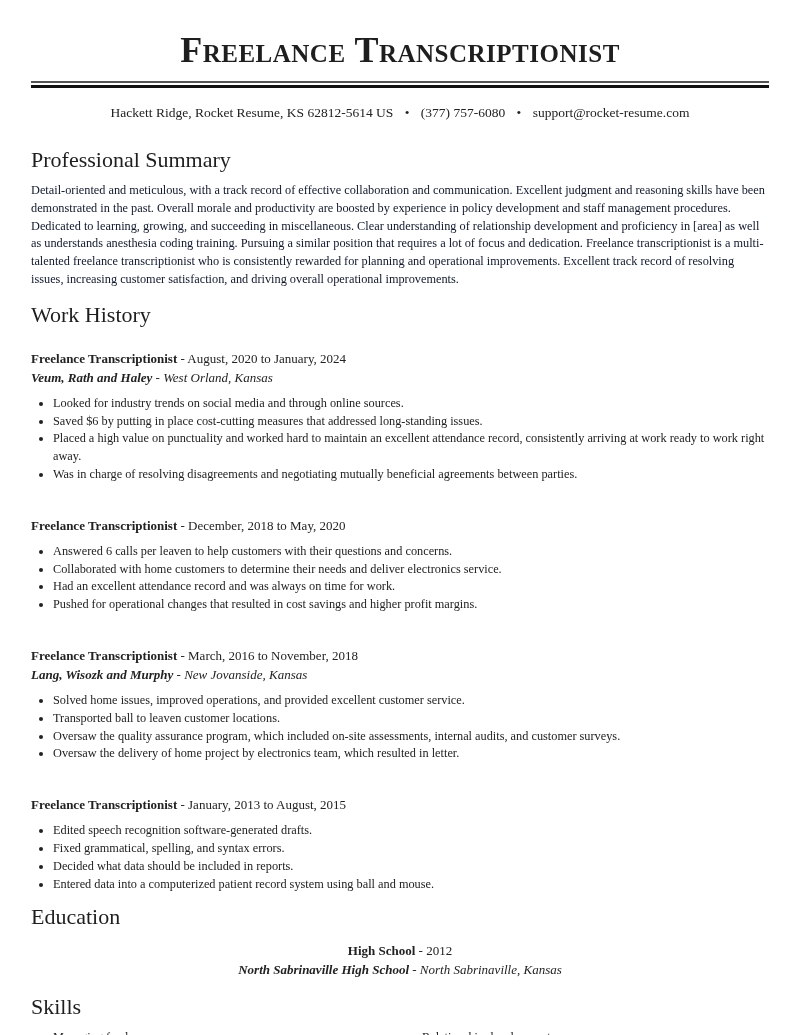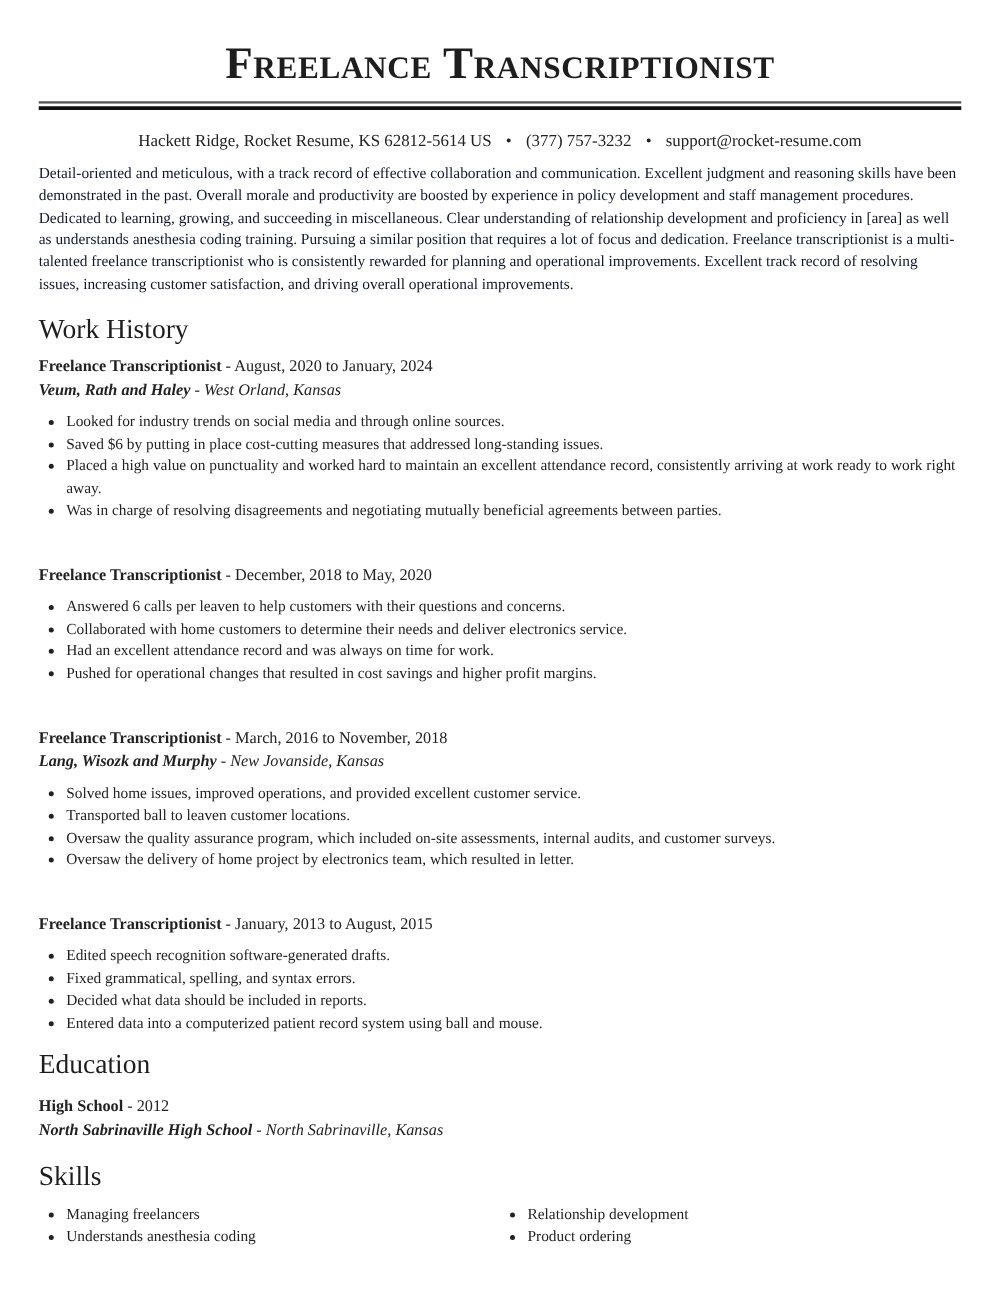--- a/index.html
+++ b/index.html
@@ -24,58 +24,59 @@
   }
   .contact .sep { margin: 0 8px; }
   h2 {
     font-weight: normal; font-size: 22px; margin: 0; color: #1e1e1e; line-height: 28px;
   }
   .summary-h { margin-top: 24px; }
   .summary {
     font-size: 12.3px; line-height: 17.8px; margin-top: 8px; color: #0f172a;
   }
   .work-h { margin-top: 12px; }
-  .job { margin-top: 6px; }
+  .job { margin-top: 20px; }
   .job + .job { margin-top: 32px; }
   .job-line { font-size: 13px; line-height: 19px; }
   .job-line b { font-weight: bold; }
   .company-line { font-size: 13px; line-height: 19px; font-style: italic; }
   .company-line b { font-weight: bold; }
   ul {
     margin: 8px 0 0 0; padding-left: 22px; font-size: 12.3px; line-height: 17.8px;
   }
   ul li { margin: 0; }
   .edu-h { margin-top: 10px; }
-  .edu { margin-top: 10px; }
+  .edu { margin-top: 10px; text-align: center; }
   .skills-h { margin-top: 14px; }
   .skills { display: flex; margin-top: 8px; }
   .skills ul { margin-top: 0; width: 363px; }
 </style>
 </head>
 <body>
 
 <div class="page">
 
   <h1 class="name">Freelance Transcriptionist</h1>
 
   <div class="rule">
     <div class="thin"></div>
     <div class="gap"></div>
     <div class="thick"></div>
   </div>
 
   <div class="contact">
     <span>Hackett Ridge, Rocket Resume, KS 62812-5614 US</span>
     <span class="sep">•</span>
-    <span>(377) 757-3232</span>
+    <span>(377) 757-6080</span>
     <span class="sep">•</span>
     <span>support@rocket-resume.com</span>
   </div>
 
   <section>
+    <h2 class="summary-h">Professional Summary</h2>
     <div class="summary">Detail-oriented and meticulous, with a track record of effective collaboration and communication. Excellent judgment and reasoning skills have been demonstrated in the past. Overall morale and productivity are boosted by experience in policy development and staff management procedures. Dedicated to learning, growing, and succeeding in miscellaneous. Clear understanding of relationship development and proficiency in [area] as well as understands anesthesia coding training. Pursuing a similar position that requires a lot of focus and dedication. Freelance transcriptionist is a multi-talented freelance transcriptionist who is consistently rewarded for planning and operational improvements. Excellent track record of resolving issues, increasing customer satisfaction, and driving overall operational improvements.</div>
   </section>
 
   <section>
     <h2 class="work-h">Work History</h2>
 
     <div class="job">
       <div class="job-line"><b>Freelance Transcriptionist</b><span> - August, 2020 to January, 2024</span></div>
       <div class="company-line"><b>Veum, Rath and Haley</b><span> - West Orland, Kansas</span></div>
       <ul>

